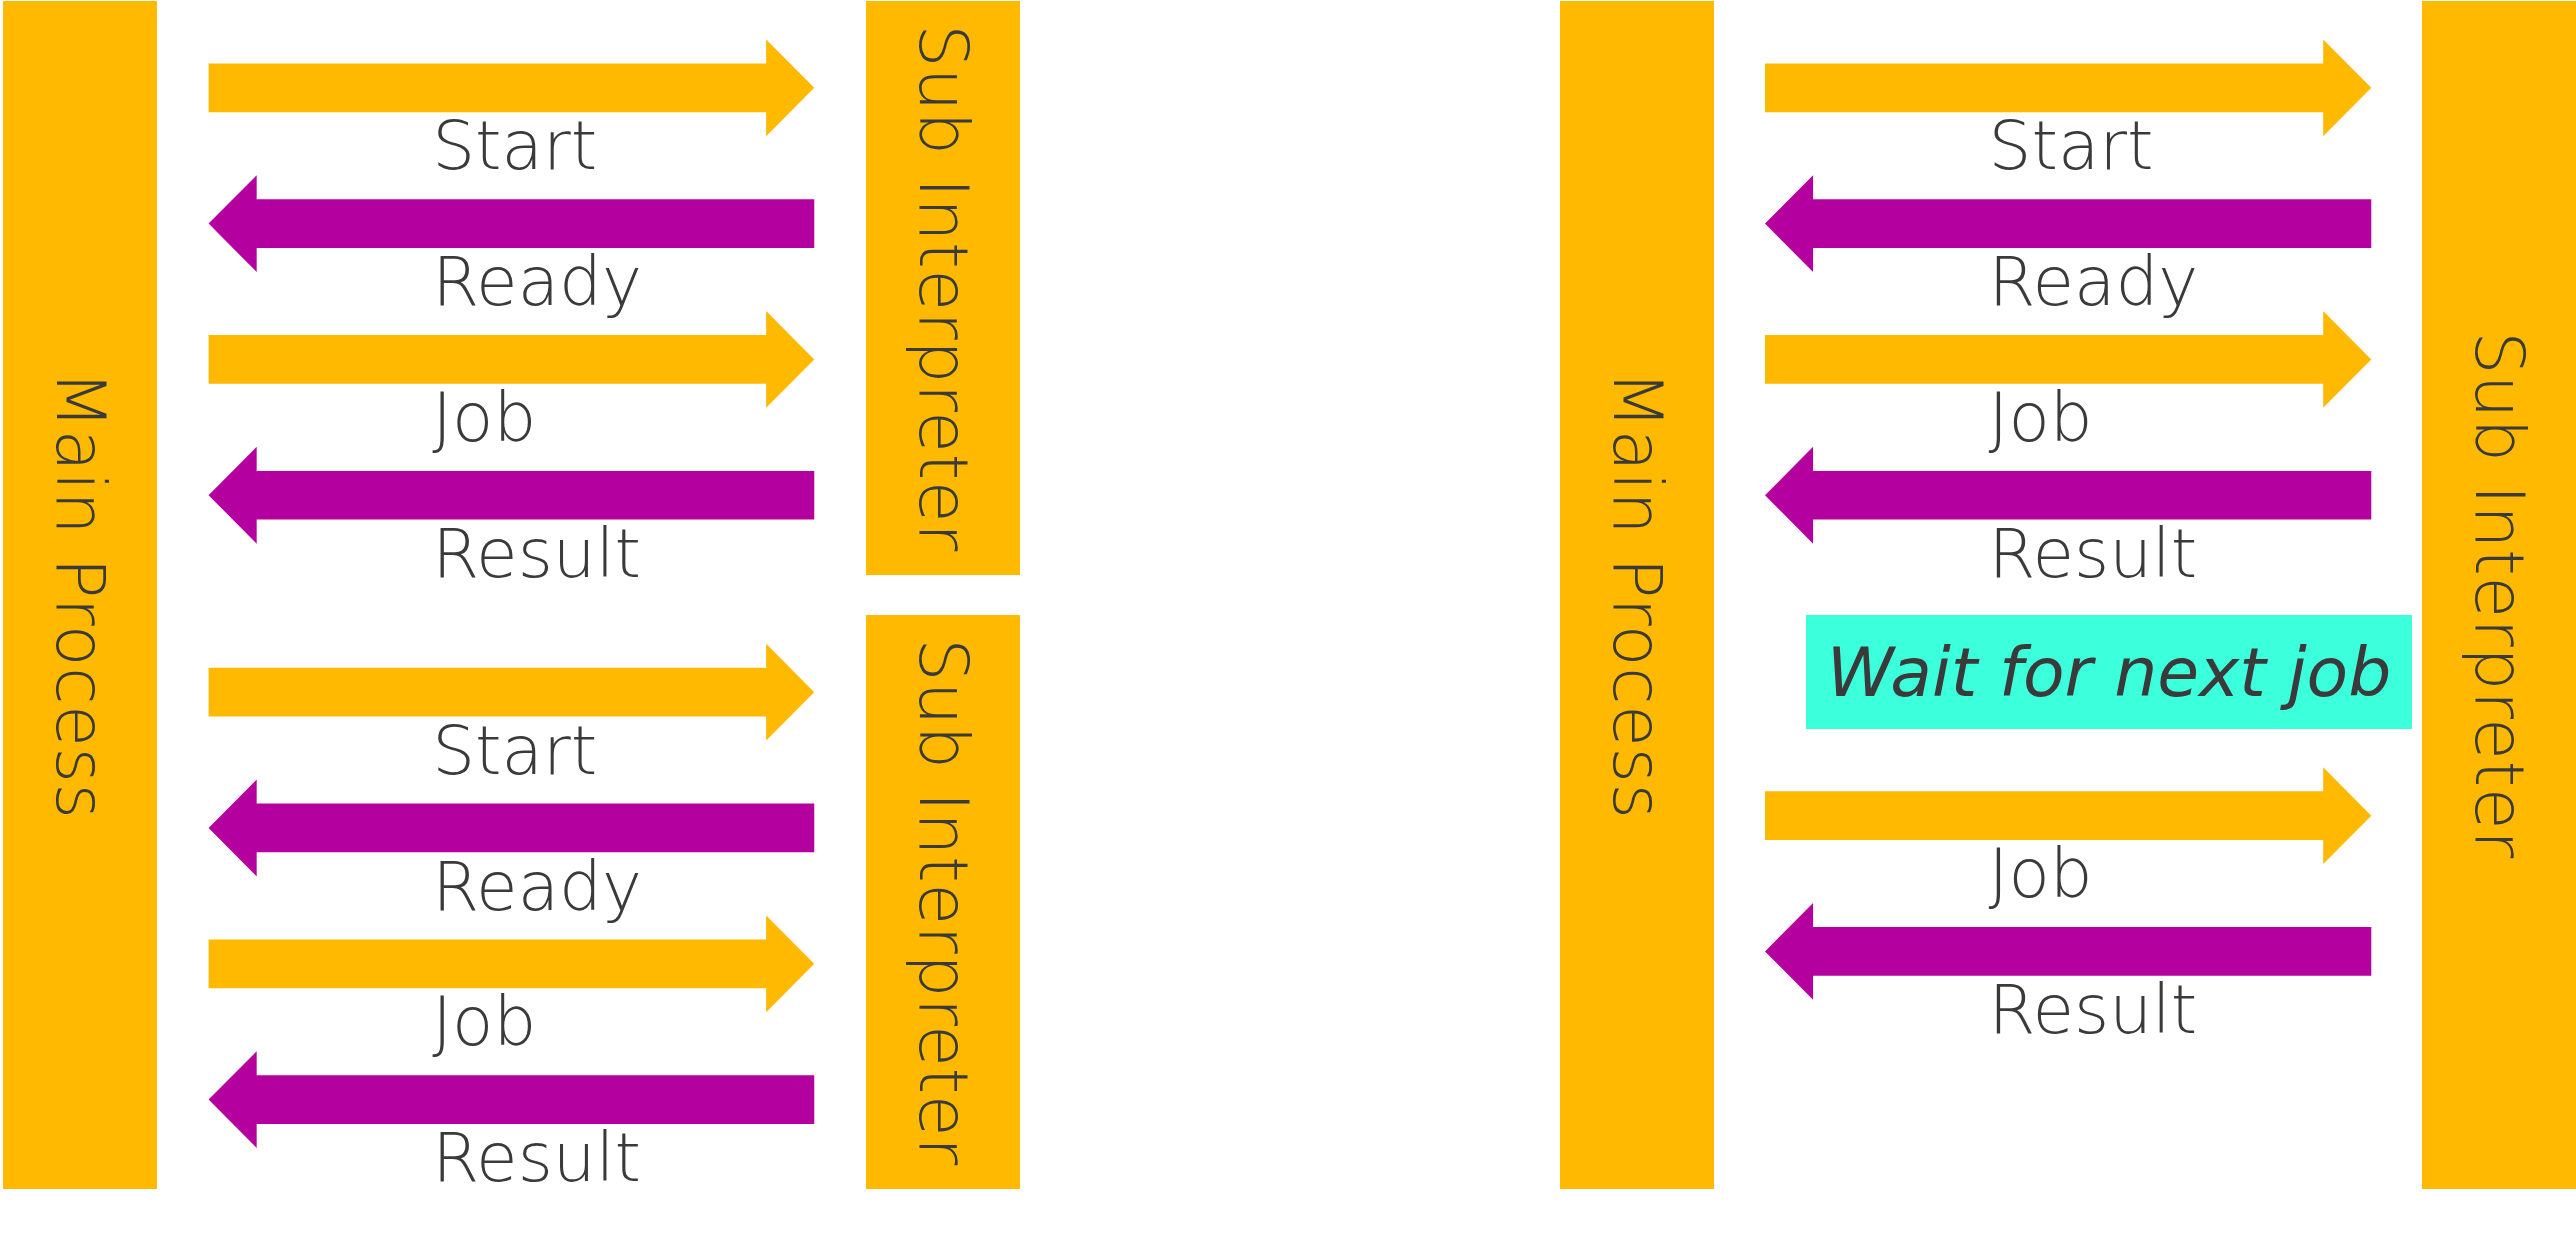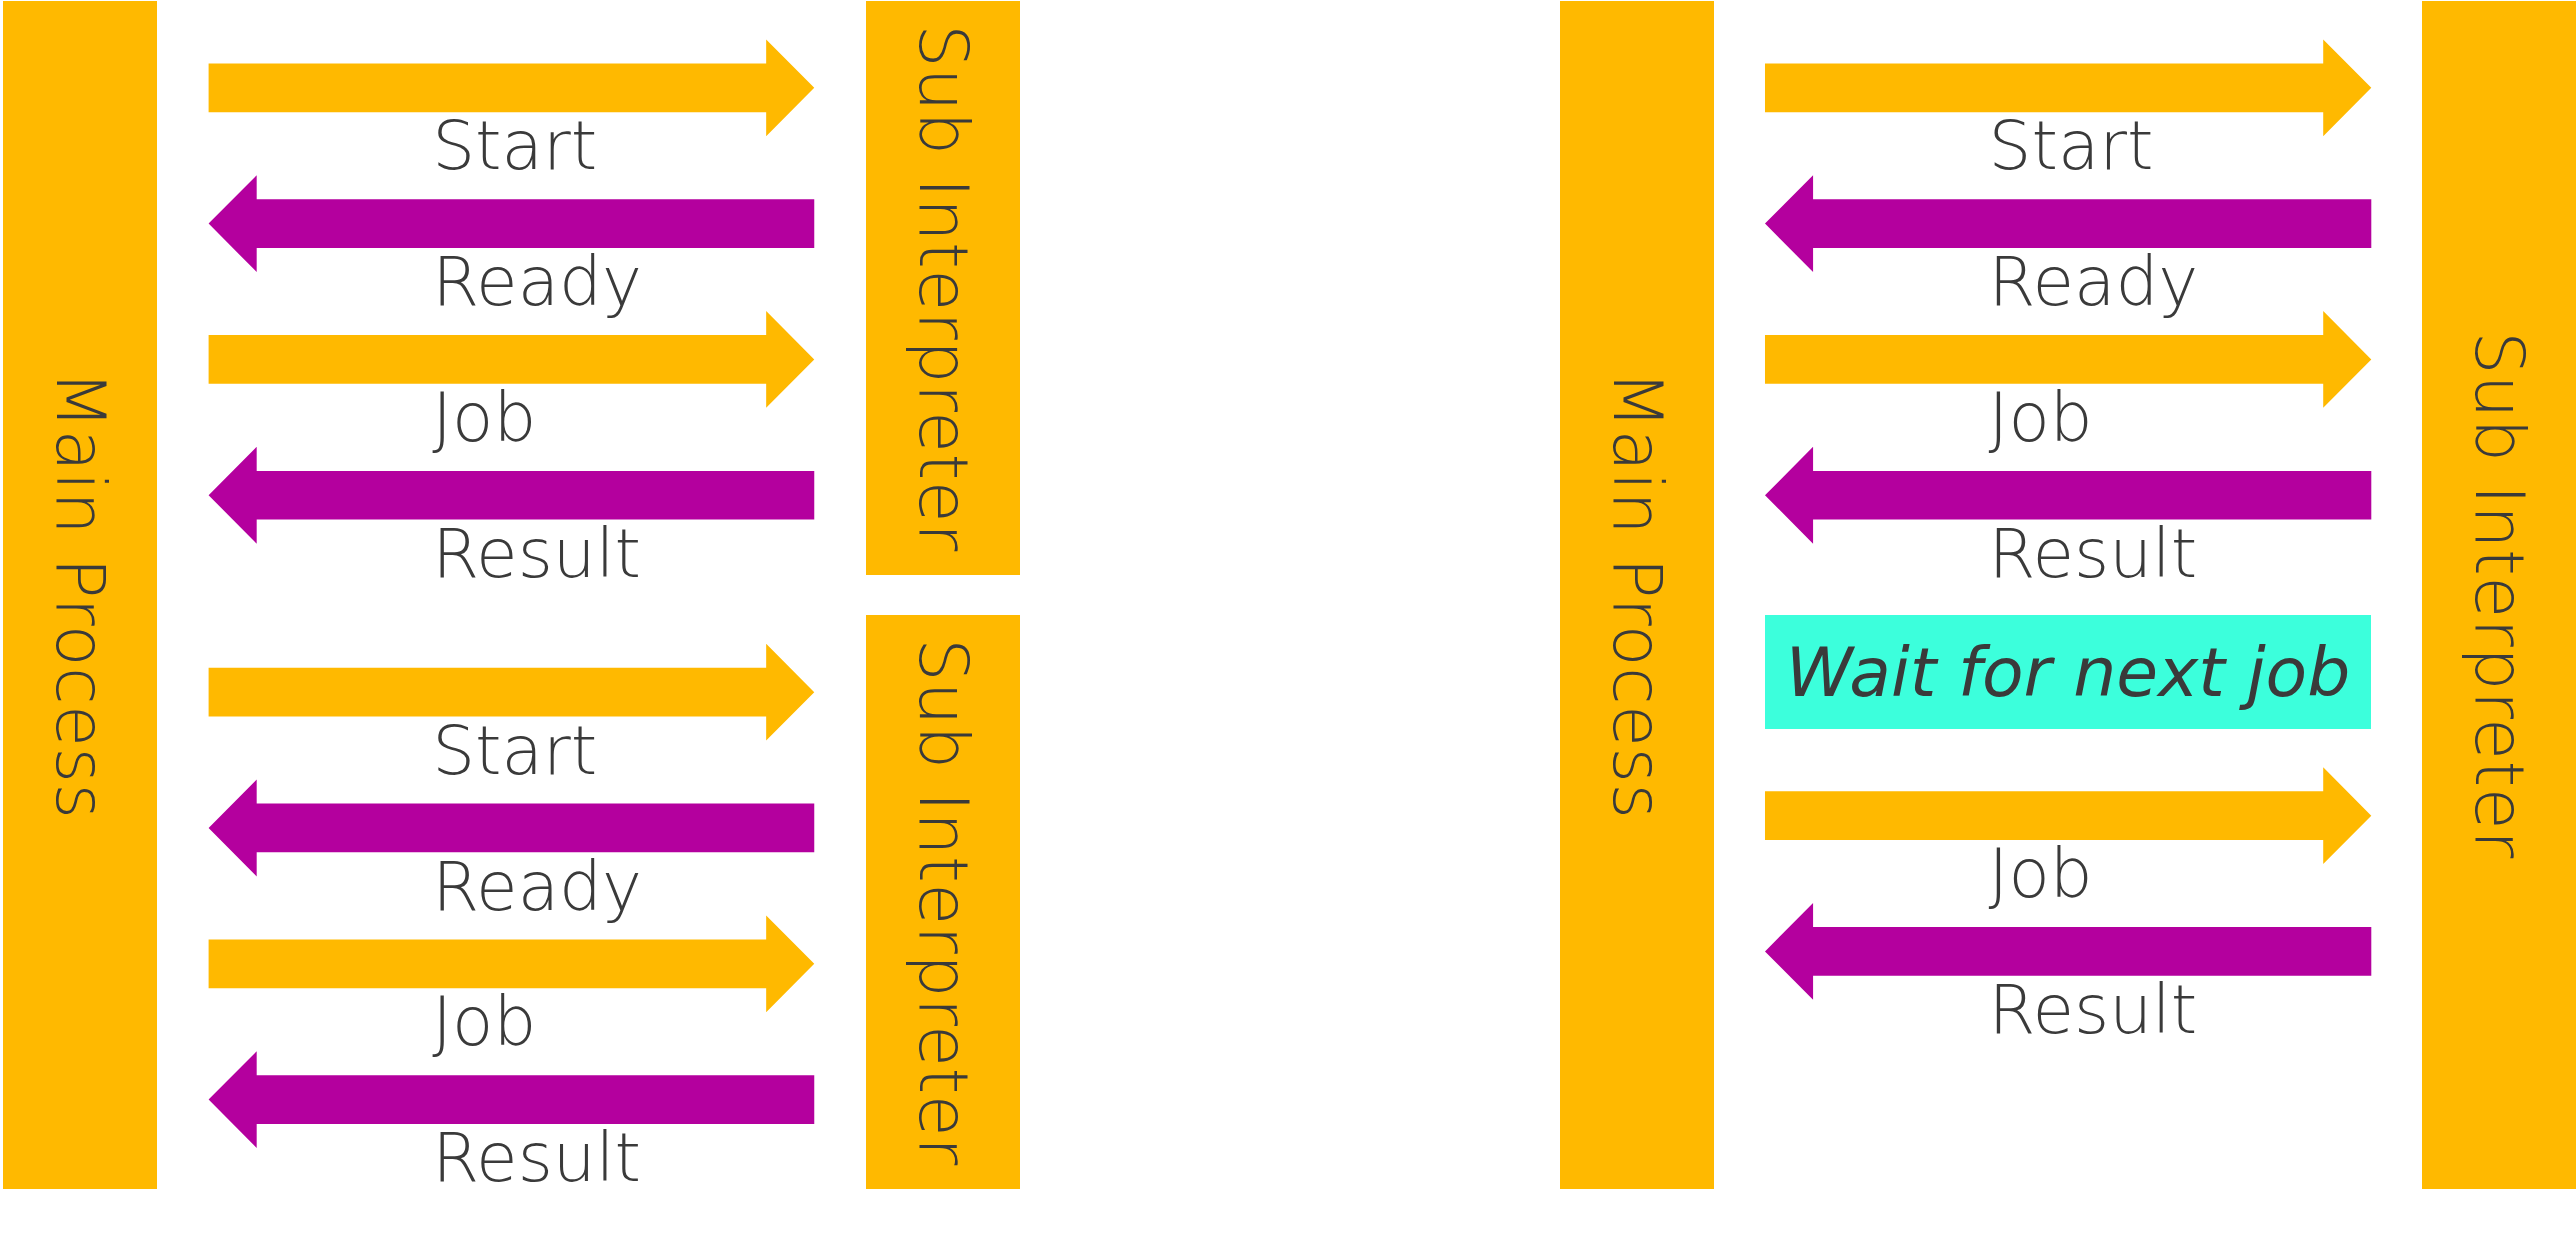--- a/index.html
+++ b/index.html
@@ -10,21 +10,21 @@
     position: absolute; left: 50%; top: 50%;
     transform: translate(-50%, -50%) rotate(90deg);
     white-space: nowrap; font-size: 68px; font-weight: 300;
     color: #3a3a3a; letter-spacing: 0.6px;
   }
   svg.diagram { position: absolute; left: 0; top: 0; }
   .msg-label {
     font-family: "DejaVu Sans", "Liberation Sans", sans-serif;
     font-size: 104px; fill: #3a3a3a; font-weight: 300;
   }
-  .wait-box { position: absolute; display: flex; align-items: center; justify-content: center; }
+  .wait-box { position: absolute; display: flex; align-items: center; justify-content: center; margin-left: 41px; }
   .wait-text { font-size: 68px; font-style: italic; color: #3a3a3a; white-space: nowrap; }
 </style>
 </head>
 <body>
 
 <div class="bar" style="left:3.2px; top:0.6px; width:154px; height:1188px; background:#FFB900;">
   <span class="bar-label">Main Process</span>
 </div>
 
 <div class="bar" style="left:866px; top:0.6px; width:154px; height:574px; background:#FFB900;">

